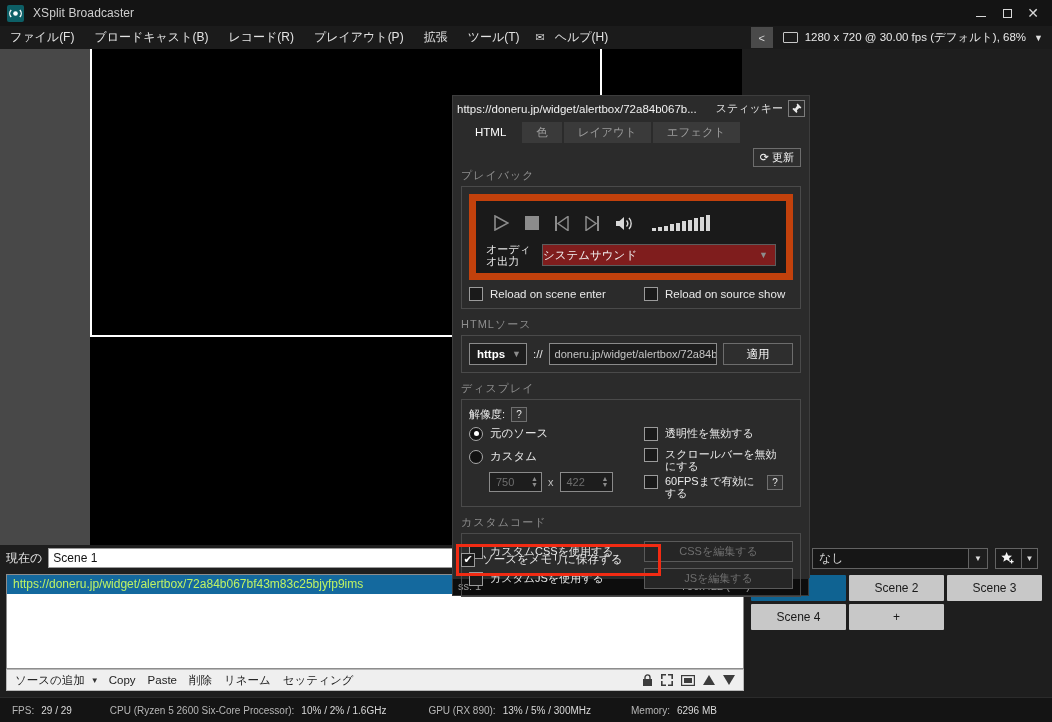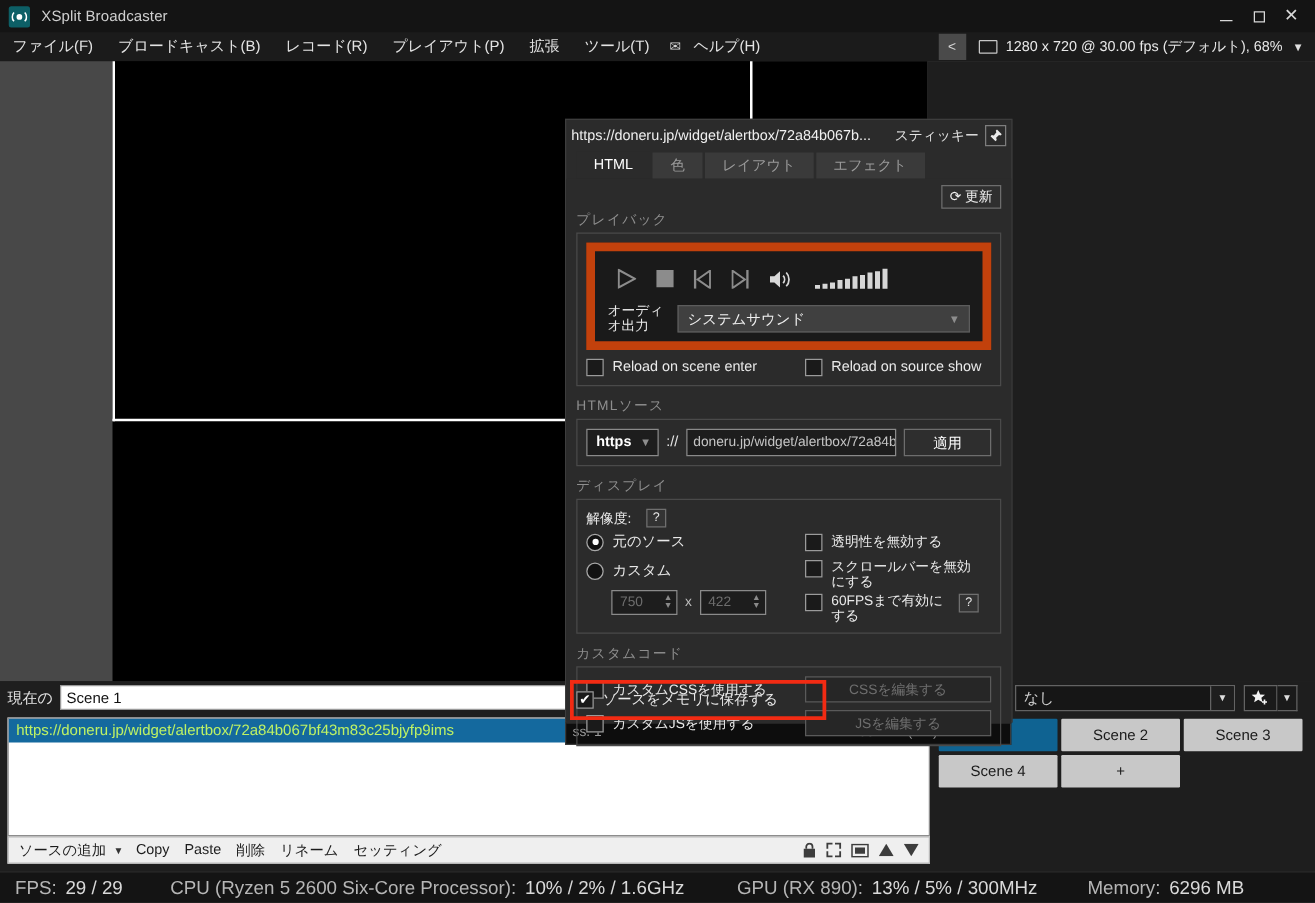--- a/index.html
+++ b/index.html
@@ -112,21 +112,21 @@
     width: 95px; height: 26px; background: #c8c8c8; color: #1a1a1a; font-size: 12px;
     display: flex; align-items: center; justify-content: center; border-radius: 1px;
   }
   .scene-btn.active { background: #0f6392; color: #ffffff; justify-content: flex-start; padding-left: 8px; }
 
   
   .statusbar {
     position: absolute; left: 0; top: 697px; width: 1052px; height: 25px;
     background: #141414; display: flex; align-items: center; border-top: 1px solid #2b2b2b;
   }
-  .stat { color: #d9d9d9; font-size: 15px; white-space: nowrap; }
+  .stat { color: #d9d9d9; font-size: 10px; white-space: nowrap; }
   .stat.lbl { color: #b6b6b6; }
   .stat-group { display: flex; align-items: center; gap: 7px; }
   .sb-1 { margin-left: 12px; }
   .sb-2 { margin-left: 38px; }
   .sb-3 { margin-left: 42px; }
   .sb-4 { margin-left: 40px; }
 
   
   .hidden-status {
     position: absolute; left: 452px; top: 575px; width: 357px; height: 21px;
@@ -169,22 +169,22 @@
 
   .playback-panel { background: #1a1a1a; border: 7px solid #c2410c; padding: 8px 10px 6px 10px; }
   .transport { display: flex; align-items: center; gap: 16px; height: 28px; padding-left: 8px; }
   .tr-icon { color: #8c8c8c; display: flex; align-items: center; }
   .vol-meter { display: flex; align-items: flex-end; gap: 2px; height: 16px; margin-left: 2px; }
   .vol-meter i { display: block; width: 4px; background: #d6d6d6; }
 
   .audio-row { display: flex; align-items: center; margin-top: 6px; }
   .audio-label { color: #e8e8e8; font-size: 11px; width: 56px; line-height: 12px; }
   .audio-select {
-    flex: 1; height: 22px; background: #404040; border: 1px solid #5c5c5c; color: #f0f0f0;
-    font-size: 11.5px; display: flex; align-items: center; padding-left: 7px;
+    flex: 1; height: 22px; background: #7f1d1d; border: 1px solid #5c5c5c; color: #f0f0f0;
+    font-size: 11.5px; display: flex; align-items: center; 
   }
   .audio-select .caret { margin-left: auto; margin-right: 7px; color: #8d8d8d; font-size: 9px; }
 
   .cb-row { display: flex; align-items: center; margin-top: 7px; }
   .cb {
     width: 14px; height: 14px; background: #1a1a1a; border: 1px solid #9b9b9b; flex: none;
     display: flex; align-items: center; justify-content: center;
   }
   .cb.checked { color: #ffffff; font-size: 11px; }
   .cb-label { color: #e9e9e9; font-size: 11.5px; margin-left: 7px; }
@@ -199,21 +199,21 @@
   .url-sep { color: #e6e6e6; font-size: 11.5px; }
   .url-input {
     flex: 1; height: 22px; background: #1d1d1d; border: 1px solid #8a8a8a; color: #c5c5c5;
     font-size: 11px; display: flex; align-items: center; padding-left: 5px; overflow: hidden; white-space: nowrap;
   }
   .apply-btn {
     width: 70px; height: 22px; background: #2e2e2e; border: 1px solid #6d6d6d; color: #ffffff;
     font-size: 11.5px; display: flex; align-items: center; justify-content: center;
   }
 
-  .res-label-row { display: flex; align-items: center; gap: 12px; margin-bottom: 4px; }
+  .res-label-row { display: flex; align-items: center; gap: 6px; margin-bottom: 4px; }
   .res-label { color: #e9e9e9; font-size: 11px; }
   .help-btn {
     width: 16px; height: 15px; background: #333; border: 1px solid #6f6f6f; color: #e8e8e8;
     font-size: 10px; display: flex; align-items: center; justify-content: center;
   }
   .disp-cols { display: flex; }
   .disp-left { width: 175px; }
   .disp-right { flex: 1; }
   .radio-row { display: flex; align-items: center; margin-bottom: 8px; }
   .radio {

